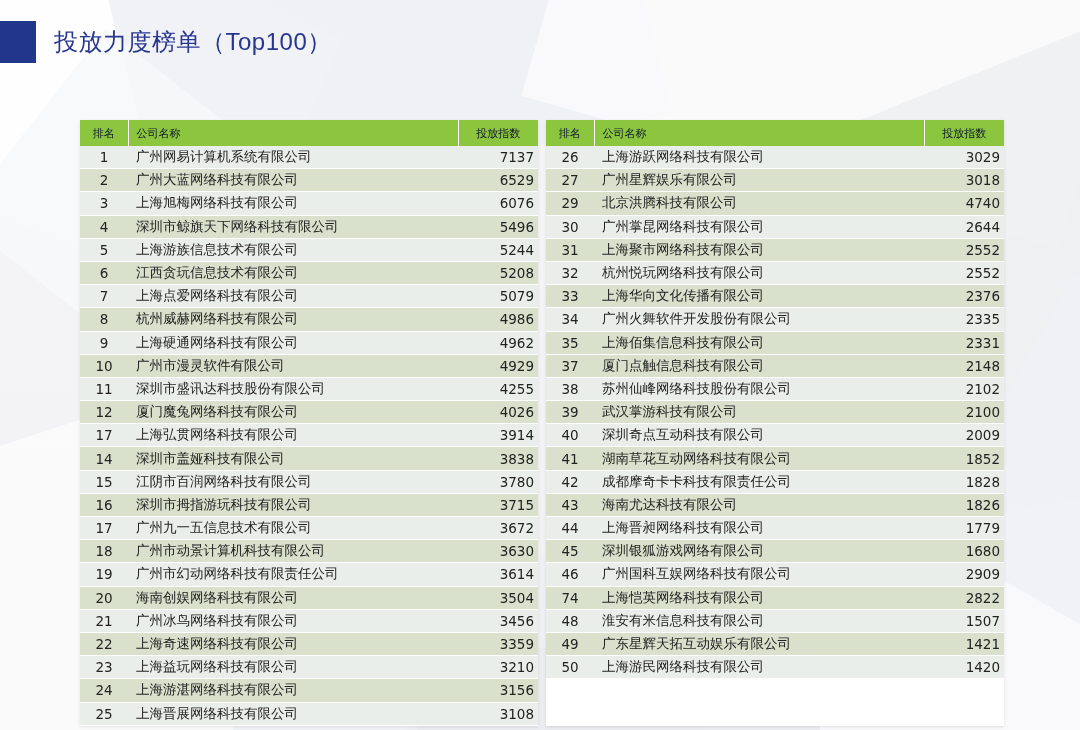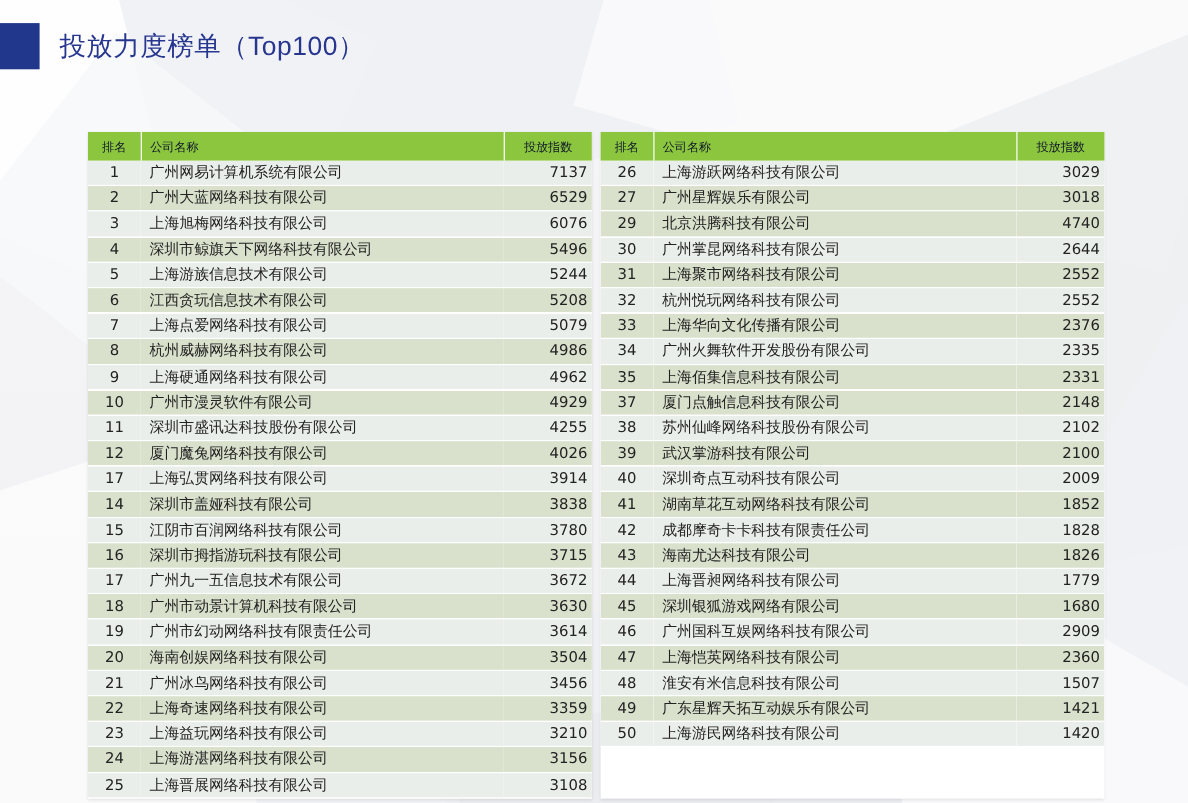--- a/index.html
+++ b/index.html
@@ -397,23 +397,23 @@
             <td class="td-rank">45</td>
             <td class="td-name">深圳银狐游戏网络有限公司</td>
             <td class="td-idx">1680</td>
           </tr>
           <tr class="odd">
             <td class="td-rank">46</td>
             <td class="td-name">广州国科互娱网络科技有限公司</td>
             <td class="td-idx">2909</td>
           </tr>
           <tr class="even">
-            <td class="td-rank">47</td>
+            <td class="td-rank">74</td>
             <td class="td-name">上海恺英网络科技有限公司</td>
-            <td class="td-idx">2360</td>
+            <td class="td-idx">2822</td>
           </tr>
           <tr class="odd">
             <td class="td-rank">48</td>
             <td class="td-name">淮安有米信息科技有限公司</td>
             <td class="td-idx">1507</td>
           </tr>
           <tr class="even">
             <td class="td-rank">49</td>
             <td class="td-name">广东星辉天拓互动娱乐有限公司</td>
             <td class="td-idx">1421</td>

